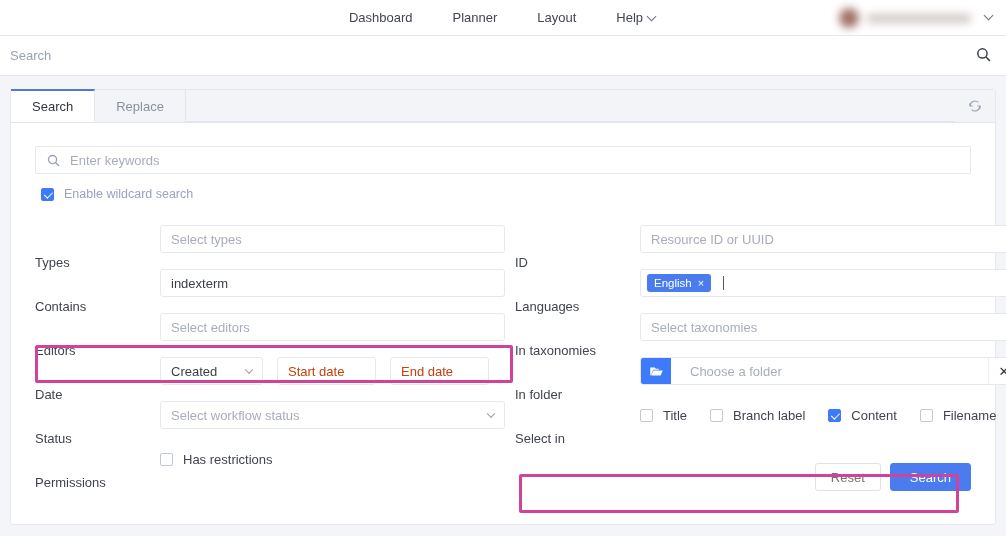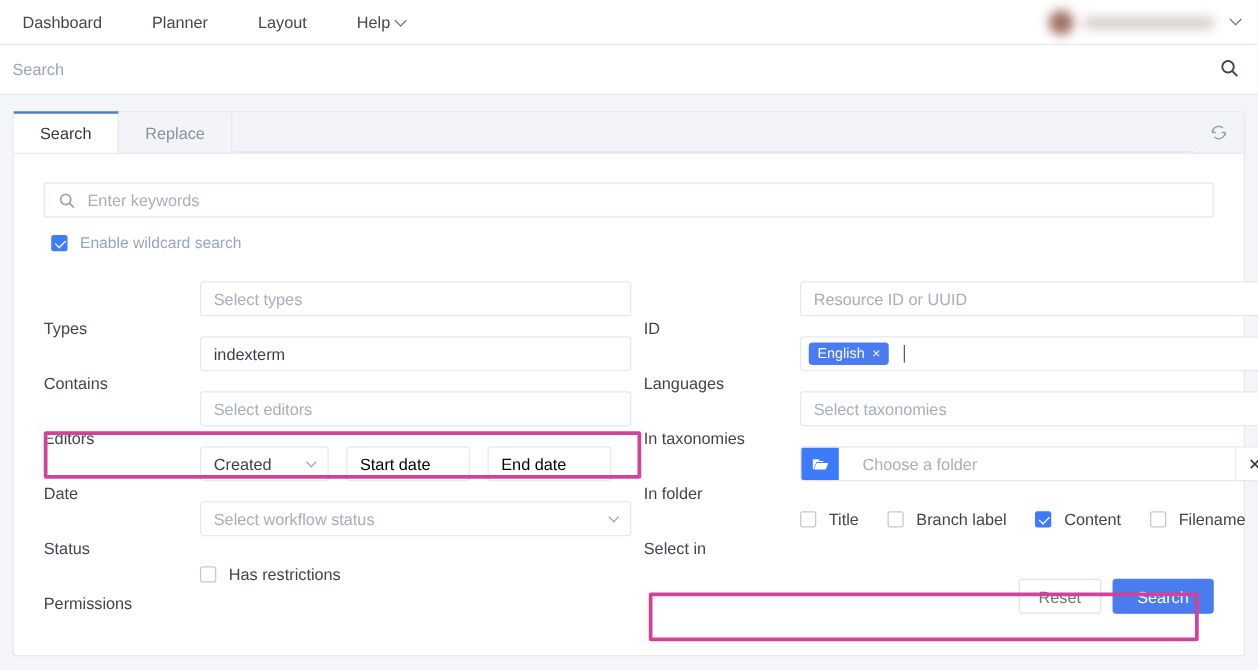--- a/index.html
+++ b/index.html
@@ -12,20 +12,21 @@
     color:#3b3f4a;
     overflow:hidden;
   }
 
   
   .topnav{
     height:36px; background:#ffffff;
     display:flex; align-items:center;
     border-bottom:1px solid #e7e9ef;
     position:relative;
+    justify-content:center;
   }
   .topnav .menu{ display:flex; align-items:center; padding-left:12px; }
   .topnav .menu a{
     font-size:13px; color:#42464f; text-decoration:none;
     padding:0 20px; line-height:36px; white-space:nowrap;
   }
   .topnav .menu a.first{ padding-left:6px; }
   .caret-sm{
     display:inline-block; width:7px; height:7px; margin-left:5px;
     border-right:1.4px solid #6b7280; border-bottom:1.4px solid #6b7280;
@@ -174,21 +175,21 @@
   .date-select{
     width:103px;flex:none;height:28px;
     border:1px solid #e6e8ee;border-radius:3px;background:#fff;
     display:flex;align-items:center;padding:0 10px;
     font-size:13px;color:#3b3f4a;position:relative;
   }
   .date-in{
     width:99px;flex:none;height:28px;margin-left:14px;
     border:1px solid #e6e8ee;border-radius:3px;background:#fff;
     display:flex;align-items:center;padding:0 10px;
-    font-size:13px;color:#000000;
+    font-size:13px;color:#c2410c;
   }
 
   
   .chipbox{
     height:28px;border:1px solid #e6e8ee;border-radius:3px;background:#fff;
     display:flex;align-items:center;padding:0 6px;flex:1;
   }
   .chip{
     background:#4a7cf0;color:#fff;border-radius:3px;
     font-size:11.5px;padding:3px 7px;display:flex;align-items:center;

